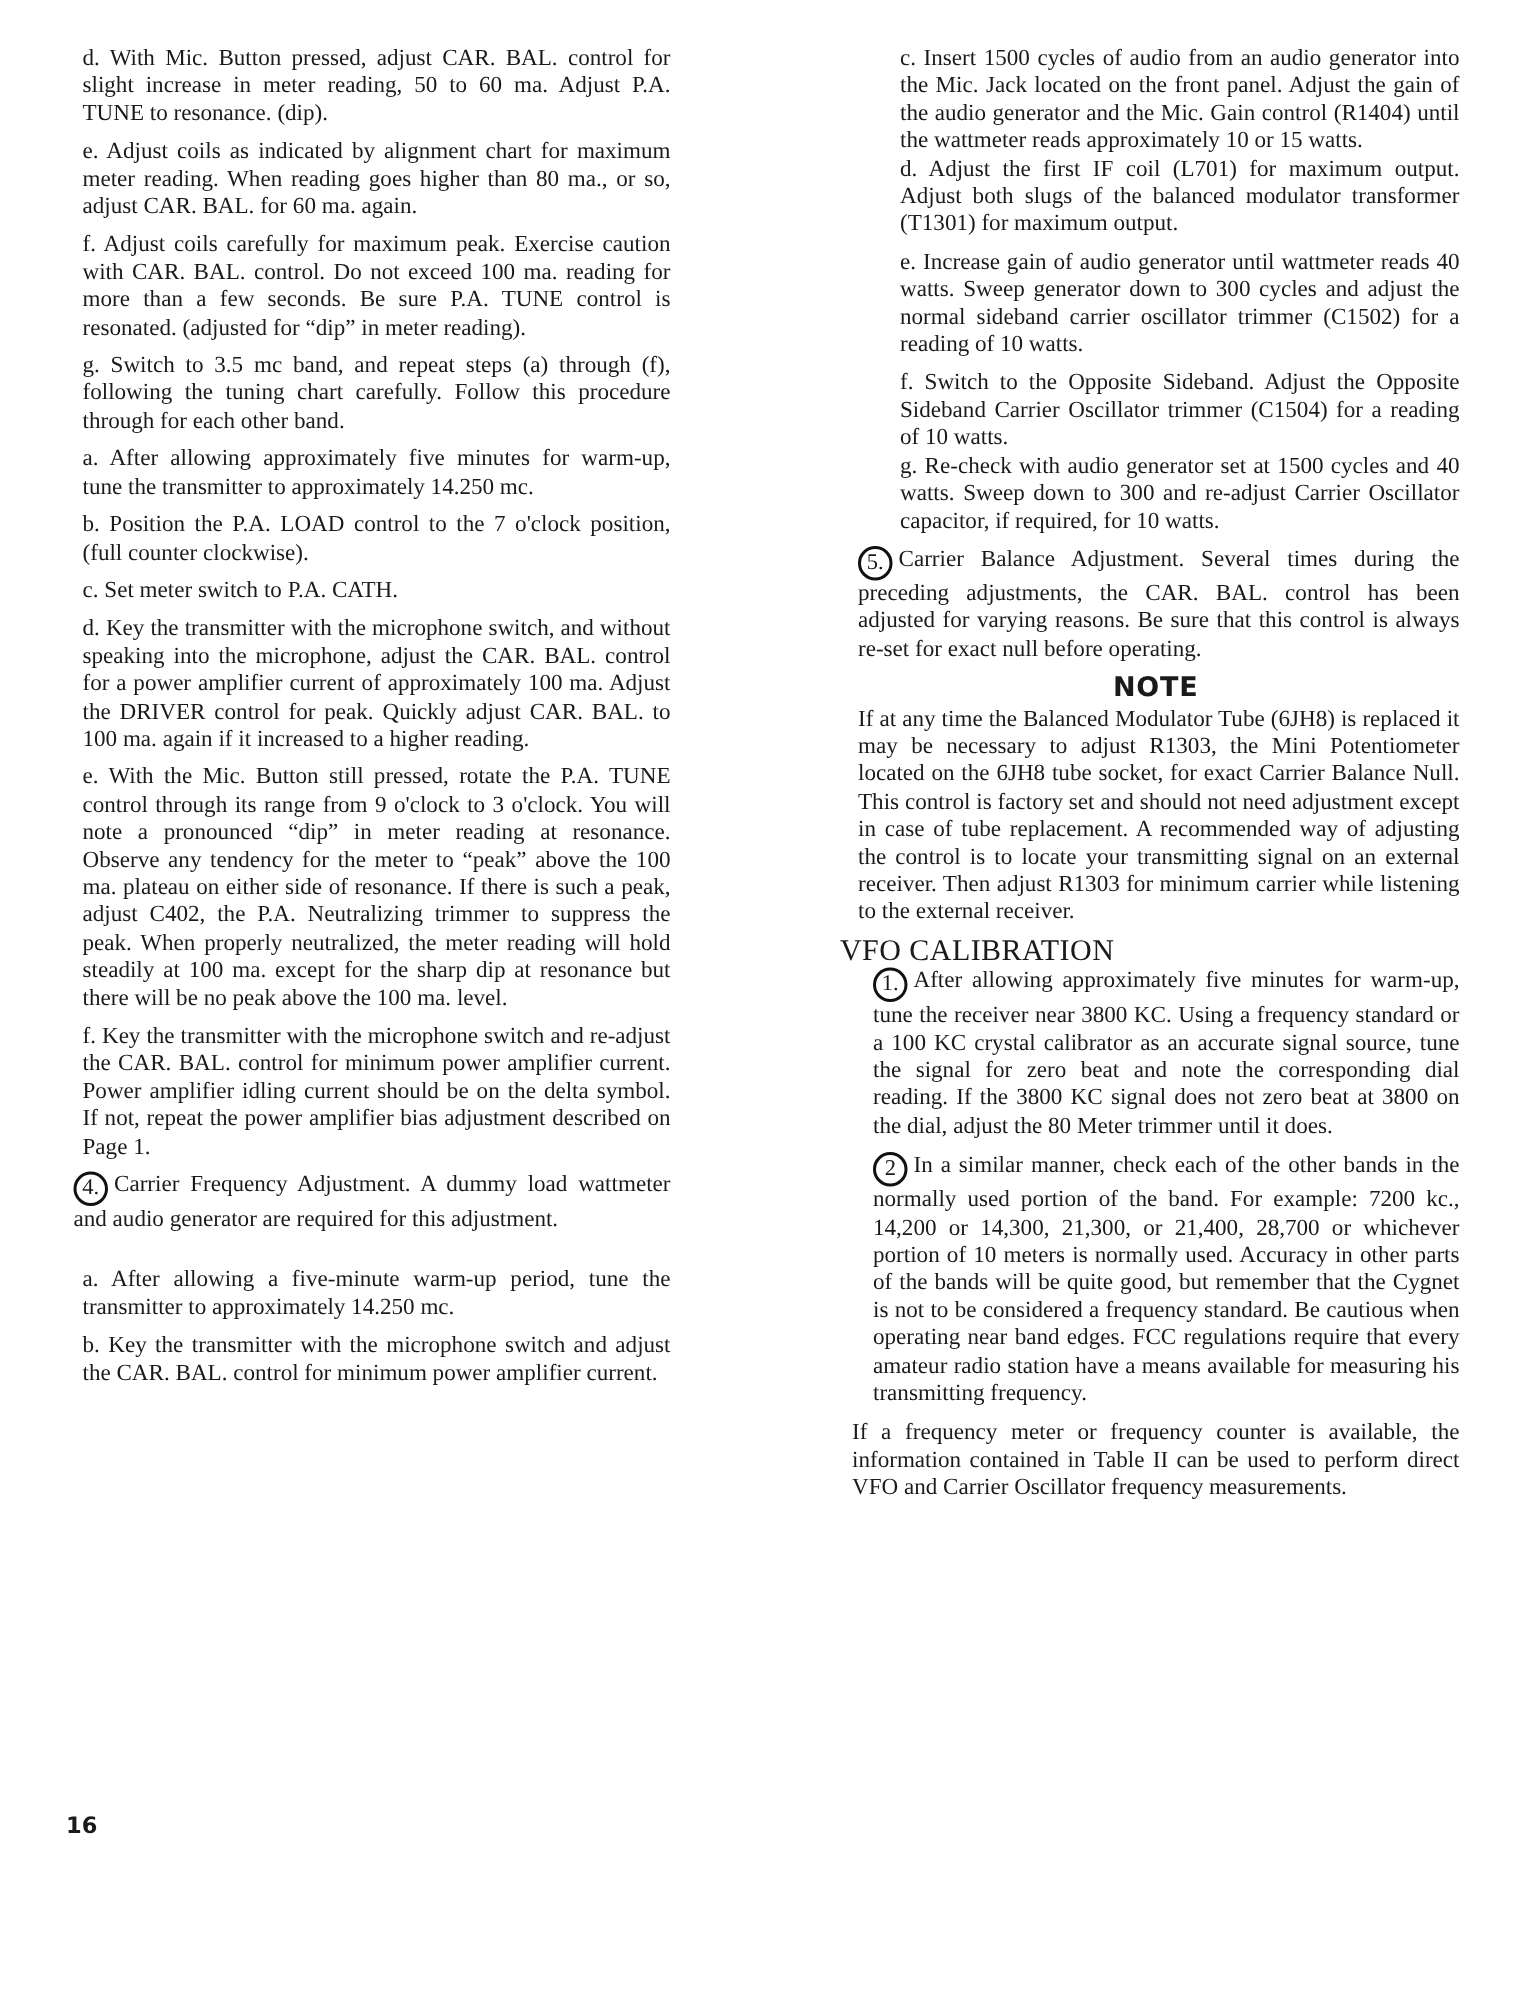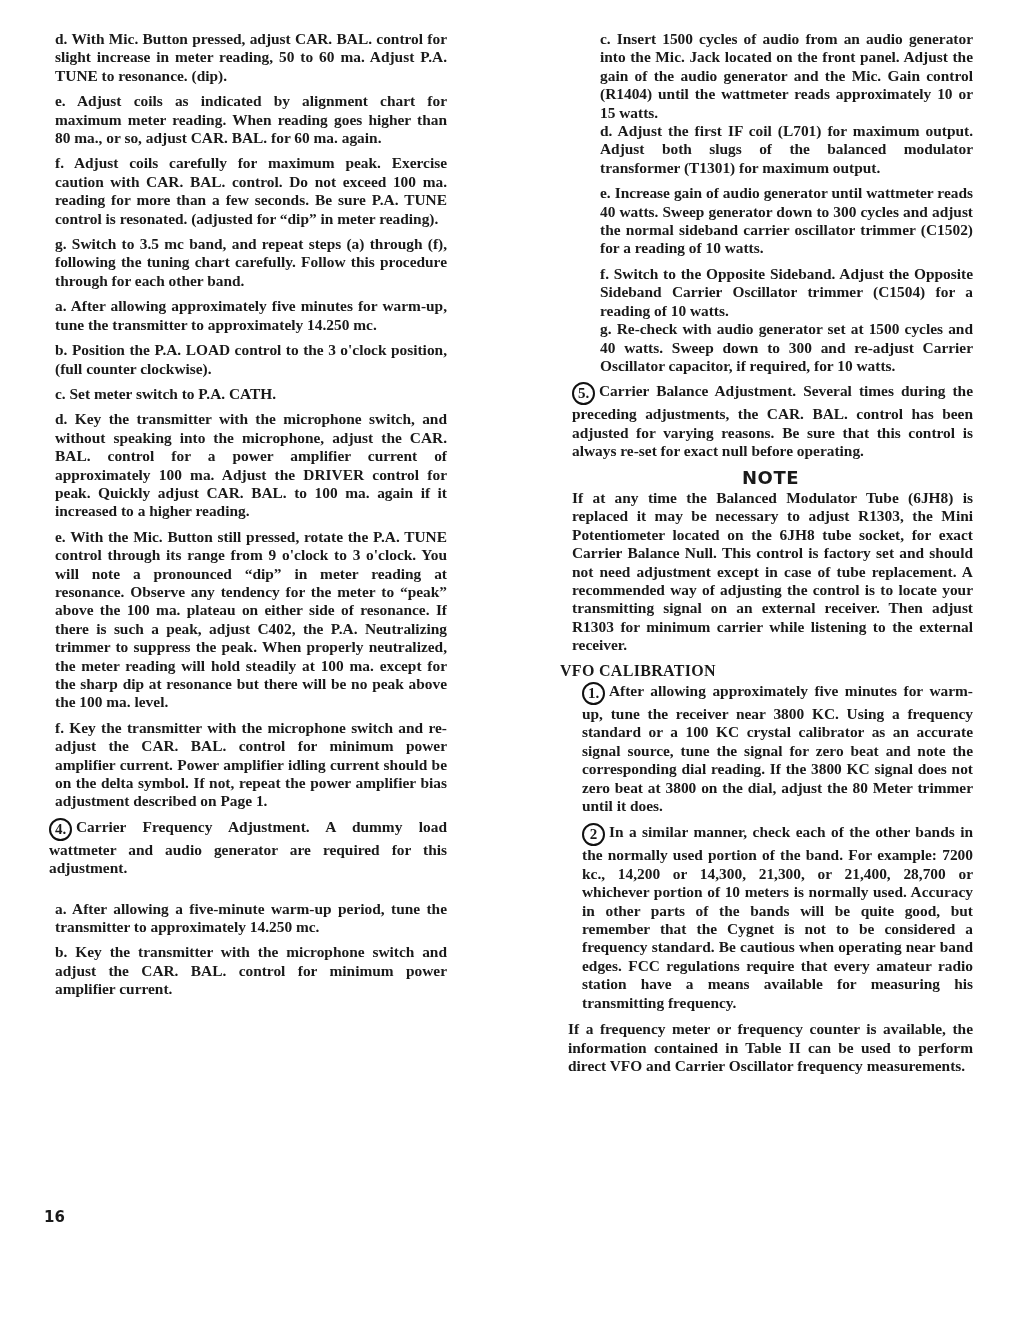--- a/index.html
+++ b/index.html
@@ -9,56 +9,56 @@
     color: #1a1a1a;
   }
   .col {
     position: absolute; top: 30px;
     font-size: 15.4px; line-height: 18.4px;
     text-align: justify;
   }
   .col-left { left: 55px; width: 392px; }
   .col-right { left: 568px; width: 405px; }
   .step { margin: 0 0 7px 22px; }
-  .para { margin: 0 0 7px 0; font-weight: bold; }
+  .para { margin: 0 0 7px 0; }
   .numbered { margin: 0 0 8px -6px; position: relative; }
   .circ {
     display: inline-block; width: 19px; height: 19px; line-height: 19px;
     border: 2px solid #111; border-radius: 50%;
     text-align: center; font-size: 15px; margin-right: 4px;
     vertical-align: -2px; box-sizing: content-box;
   }
   .right-numbered { margin: 0 0 8px 0; }
   .note-title {
     text-align: center; font-family: "DejaVu Sans", sans-serif;
     font-weight: bold; font-size: 18px; letter-spacing: 0.5px;
     margin: 2px 0 2px 0;
   }
   .section-head {
-    font-weight: bold; font-size: 16px; margin: 4px 0 2px -8px;
+    font-weight: normal; font-size: 20px; margin: 4px 0 2px -8px;
     letter-spacing: 0.3px;
   }
   .indent-block { margin-left: 10px; }
   .page-number {
     position: absolute; left: 44px; top: 1208px;
     font-family: "DejaVu Sans", sans-serif; font-weight: bold; font-size: 15px;
   }
   .gap-big { height: 14px; }
 </style>
 </head>
 <body>
 
 <div class="col col-left">
   <p class="para step">d. With Mic. Button pressed, adjust CAR. BAL. control for slight increase in meter reading, 50 to 60 ma. Adjust P.A. TUNE to resonance. (dip).</p>
   <p class="para step">e. Adjust coils as indicated by alignment chart for maximum meter reading. When reading goes higher than 80 ma., or so, adjust CAR. BAL. for 60 ma. again.</p>
   <p class="para step">f. Adjust coils carefully for maximum peak. Exercise caution with CAR. BAL. control. Do not exceed 100 ma. reading for more than a few seconds. Be sure P.A. TUNE control is resonated. (adjusted for “dip” in meter reading).</p>
   <p class="para step">g. Switch to 3.5 mc band, and repeat steps (a) through (f), following the tuning chart carefully. Follow this procedure through for each other band.</p>
 
   <p class="para step">a. After allowing approximately five minutes for warm-up, tune the transmitter to approximately 14.250 mc.</p>
-  <p class="para step">b. Position the P.A. LOAD control to the 3 o'clock position, (full counter clockwise).</p>
+  <p class="para step">b. Position the P.A. LOAD control to the 7 o'clock position, (full counter clockwise).</p>
   <p class="para step">c. Set meter switch to P.A. CATH.</p>
   <p class="para step">d. Key the transmitter with the microphone switch, and without speaking into the microphone, adjust the CAR. BAL. control for a power amplifier current of approximately 100 ma. Adjust the DRIVER control for peak. Quickly adjust CAR. BAL. to 100 ma. again if it increased to a higher reading.</p>
   <p class="para step">e. With the Mic. Button still pressed, rotate the P.A. TUNE control through its range from 9 o'clock to 3 o'clock. You will note a pronounced “dip” in meter reading at resonance. Observe any tendency for the meter to “peak” above the 100 ma. plateau on either side of resonance. If there is such a peak, adjust C402, the P.A. Neutralizing trimmer to suppress the peak. When properly neutralized, the meter reading will hold steadily at 100 ma. except for the sharp dip at resonance but there will be no peak above the 100 ma. level.</p>
   <p class="para step">f. Key the transmitter with the microphone switch and re-adjust the CAR. BAL. control for minimum power amplifier current. Power amplifier idling current should be on the delta symbol. If not, repeat the power amplifier bias adjustment described on Page 1.</p>
 
   <p class="para numbered">
     <span class="circ">4.</span><span>Carrier Frequency Adjustment. A dummy load wattmeter and audio generator are required for this adjustment.</span>
   </p>
   <div class="gap-big"></div>
   <p class="para step">a. After allowing a five-minute warm-up period, tune the transmitter to approximately 14.250 mc.</p>

